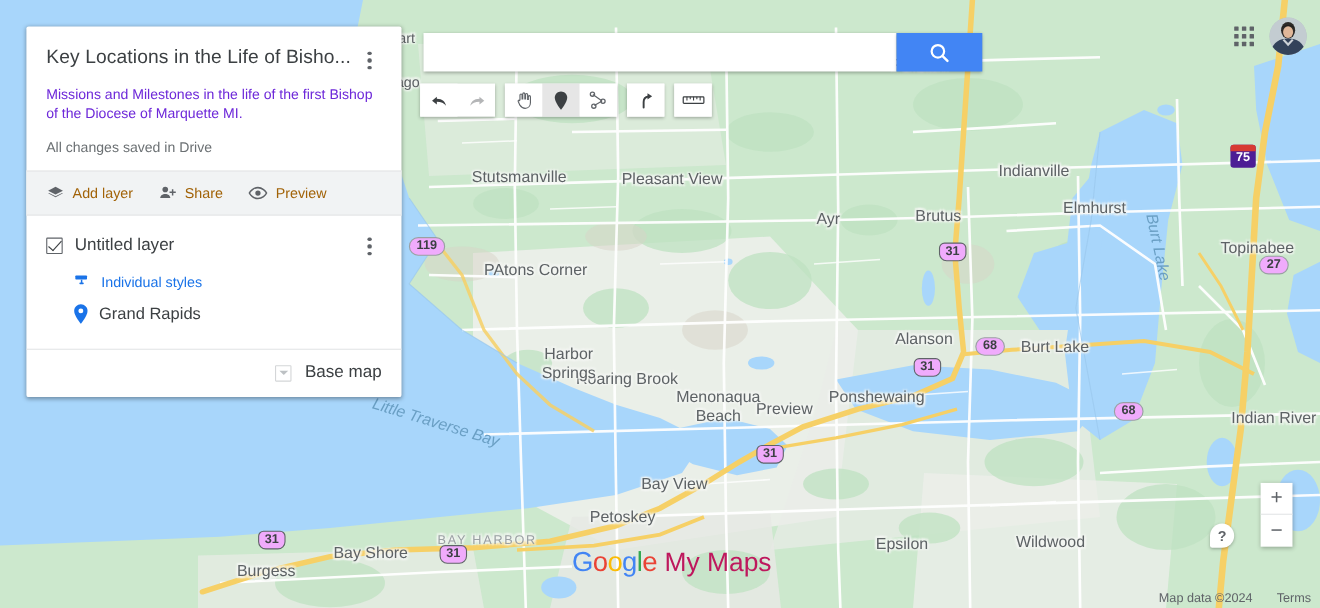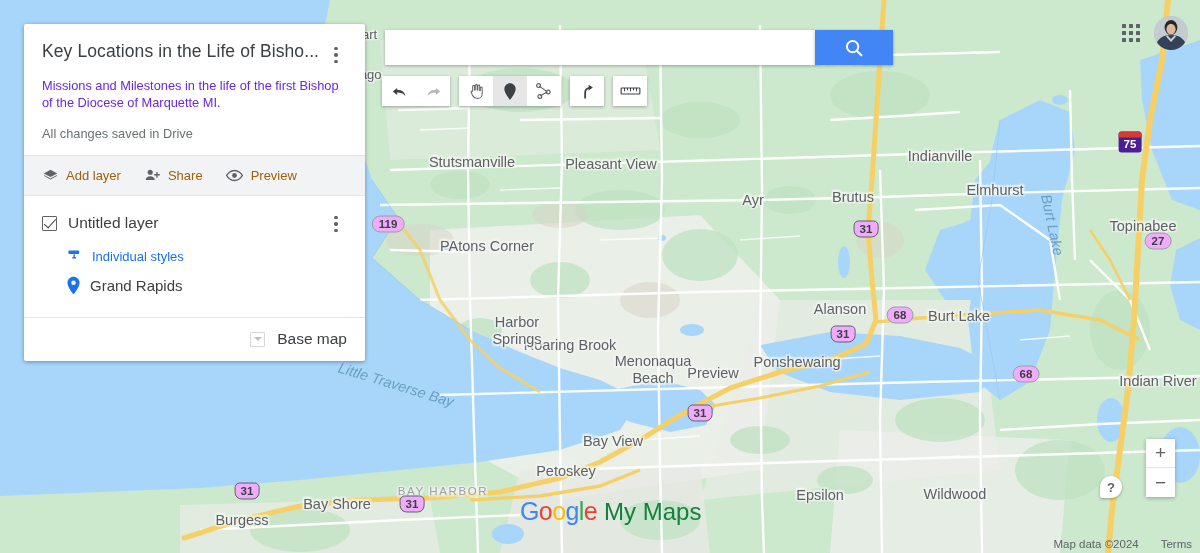--- a/index.html
+++ b/index.html
@@ -173,21 +173,21 @@
   }
 
   
   #logo {
     position: absolute; left: 520px; bottom: 27px; display: flex; align-items: baseline;
     font-size: 25px; letter-spacing: -.6px; z-index: 30;
   }
   #logo .g1 { color:#4285f4 } #logo .g2 { color:#ea4335 }
   #logo .g3 { color:#fbbc05 } #logo .g4 { color:#4285f4 }
   #logo .g5 { color:#34a853 } #logo .g6 { color:#ea4335 }
-  #logo .mymaps { color: #15803d; font-size: 24px; margin-left: 7px; letter-spacing: 0; }
+  #logo .mymaps { color: #be185d; font-size: 24px; margin-left: 7px; letter-spacing: 0; }
 
   #attrib {
     position: absolute; right: 8px; bottom: 3px; display: flex; gap: 22px;
     font-size: 11.5px; color: #5f6368; z-index: 30;
   }
   #attrib span { cursor: default; }
   #attrib .terms { cursor: pointer; }
 </style>
 </head>
 <body>

